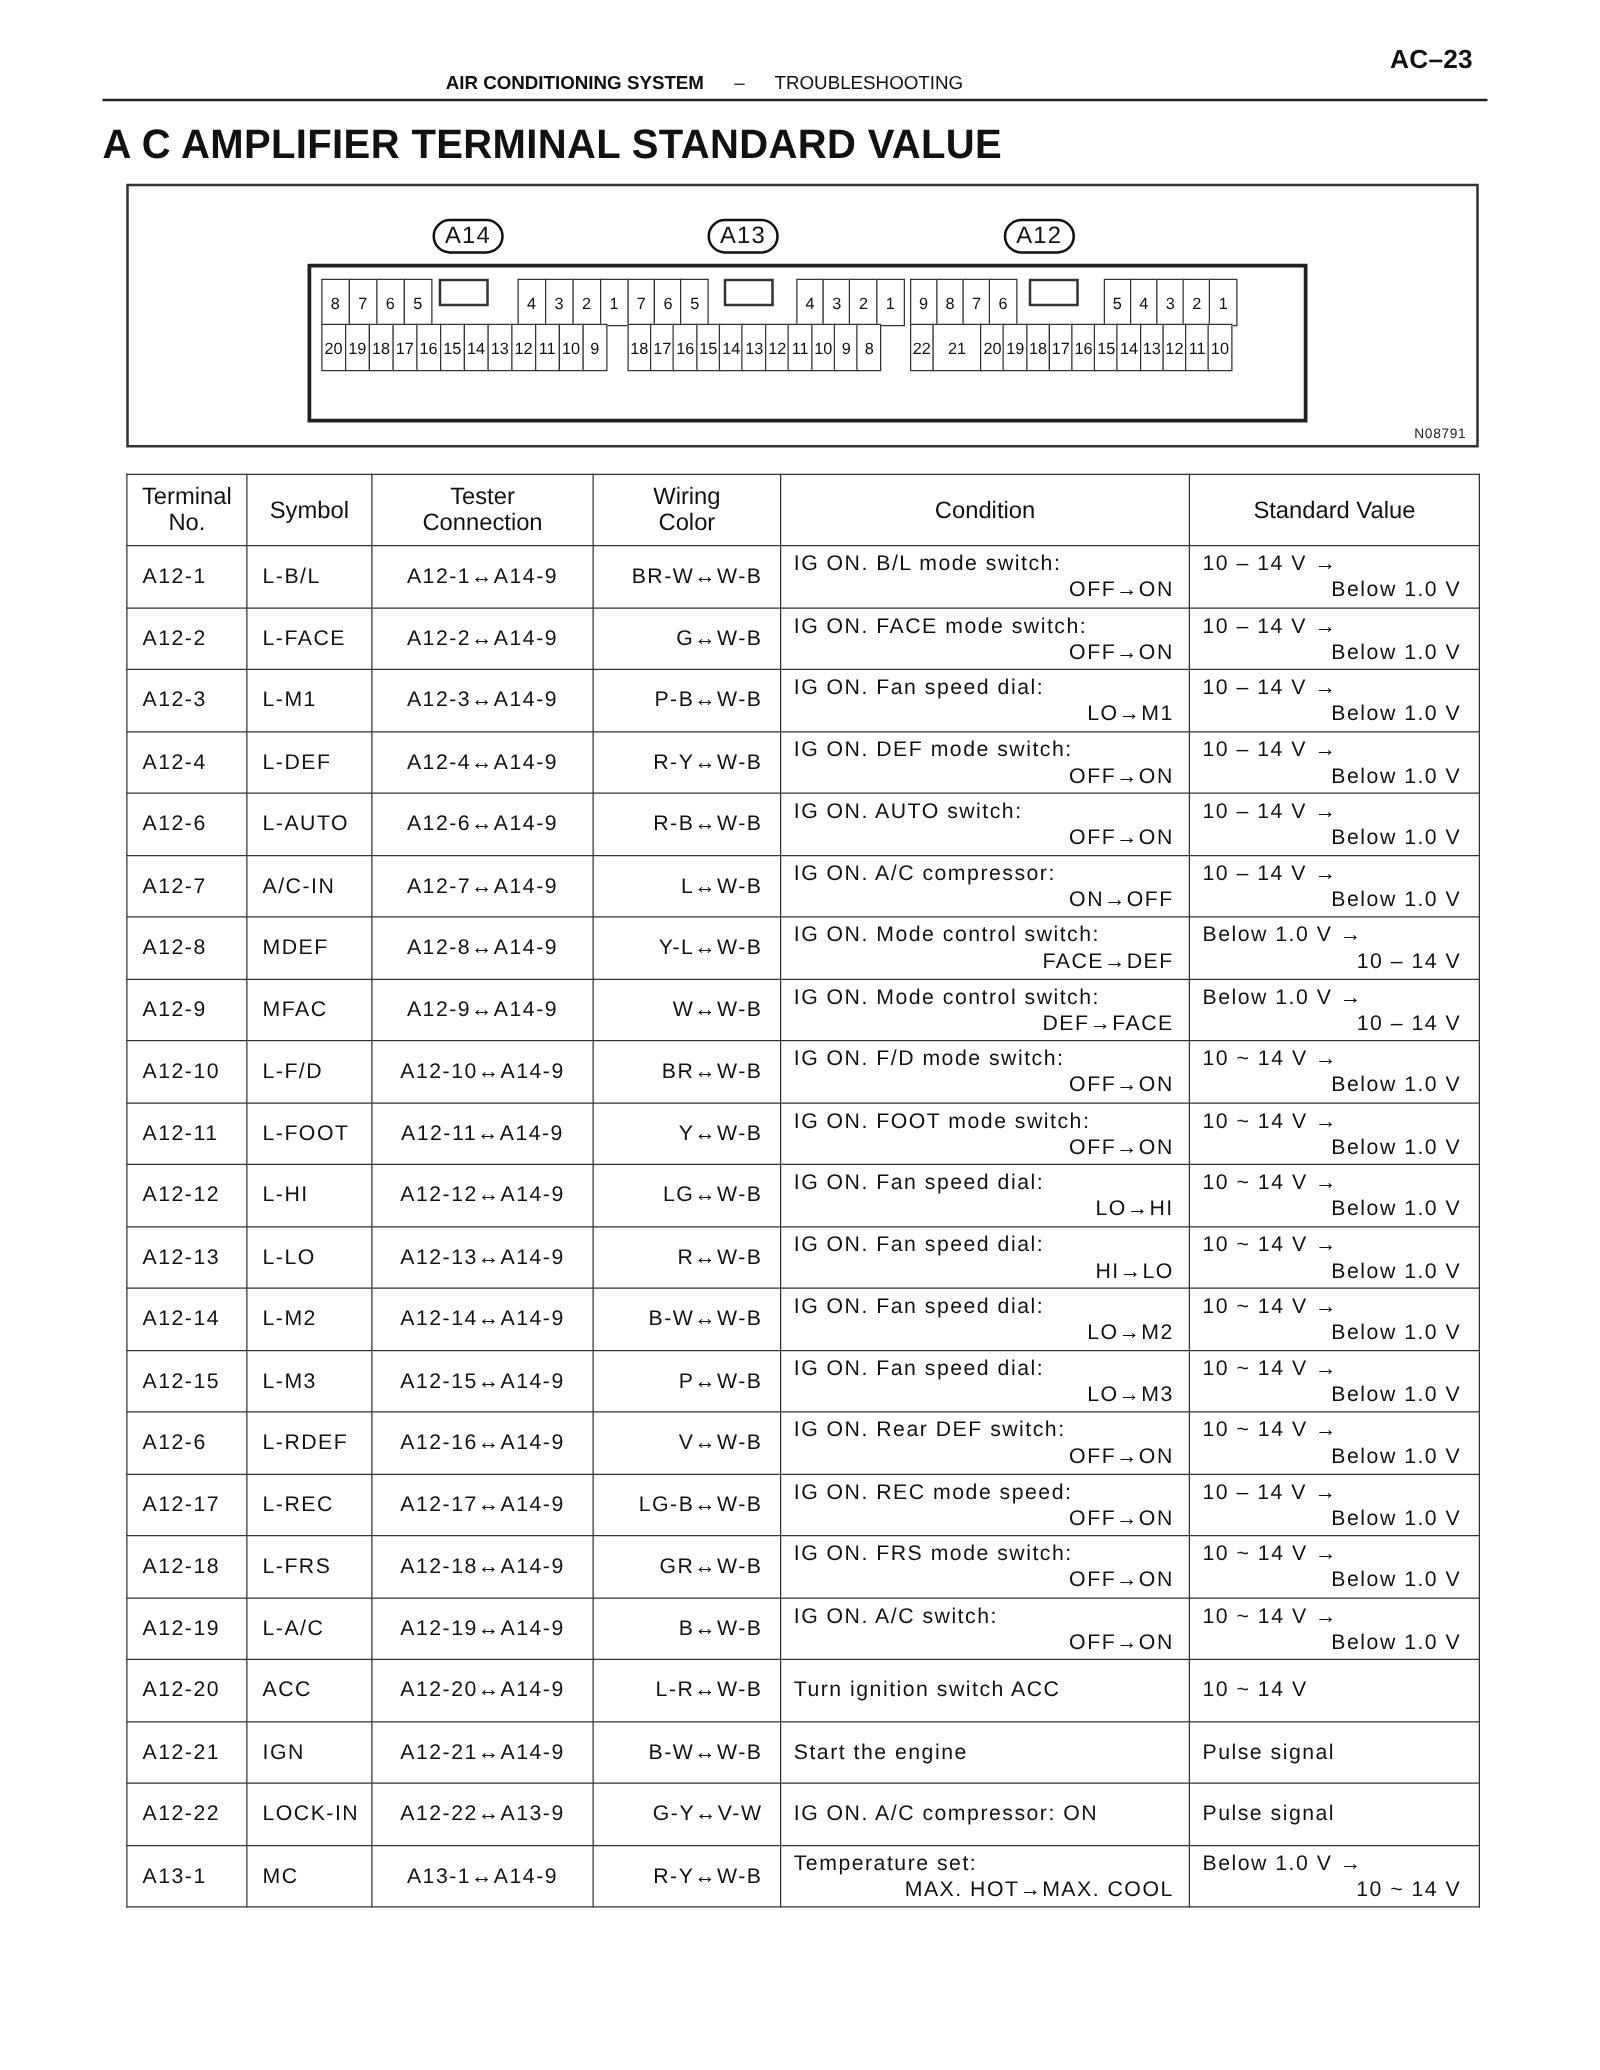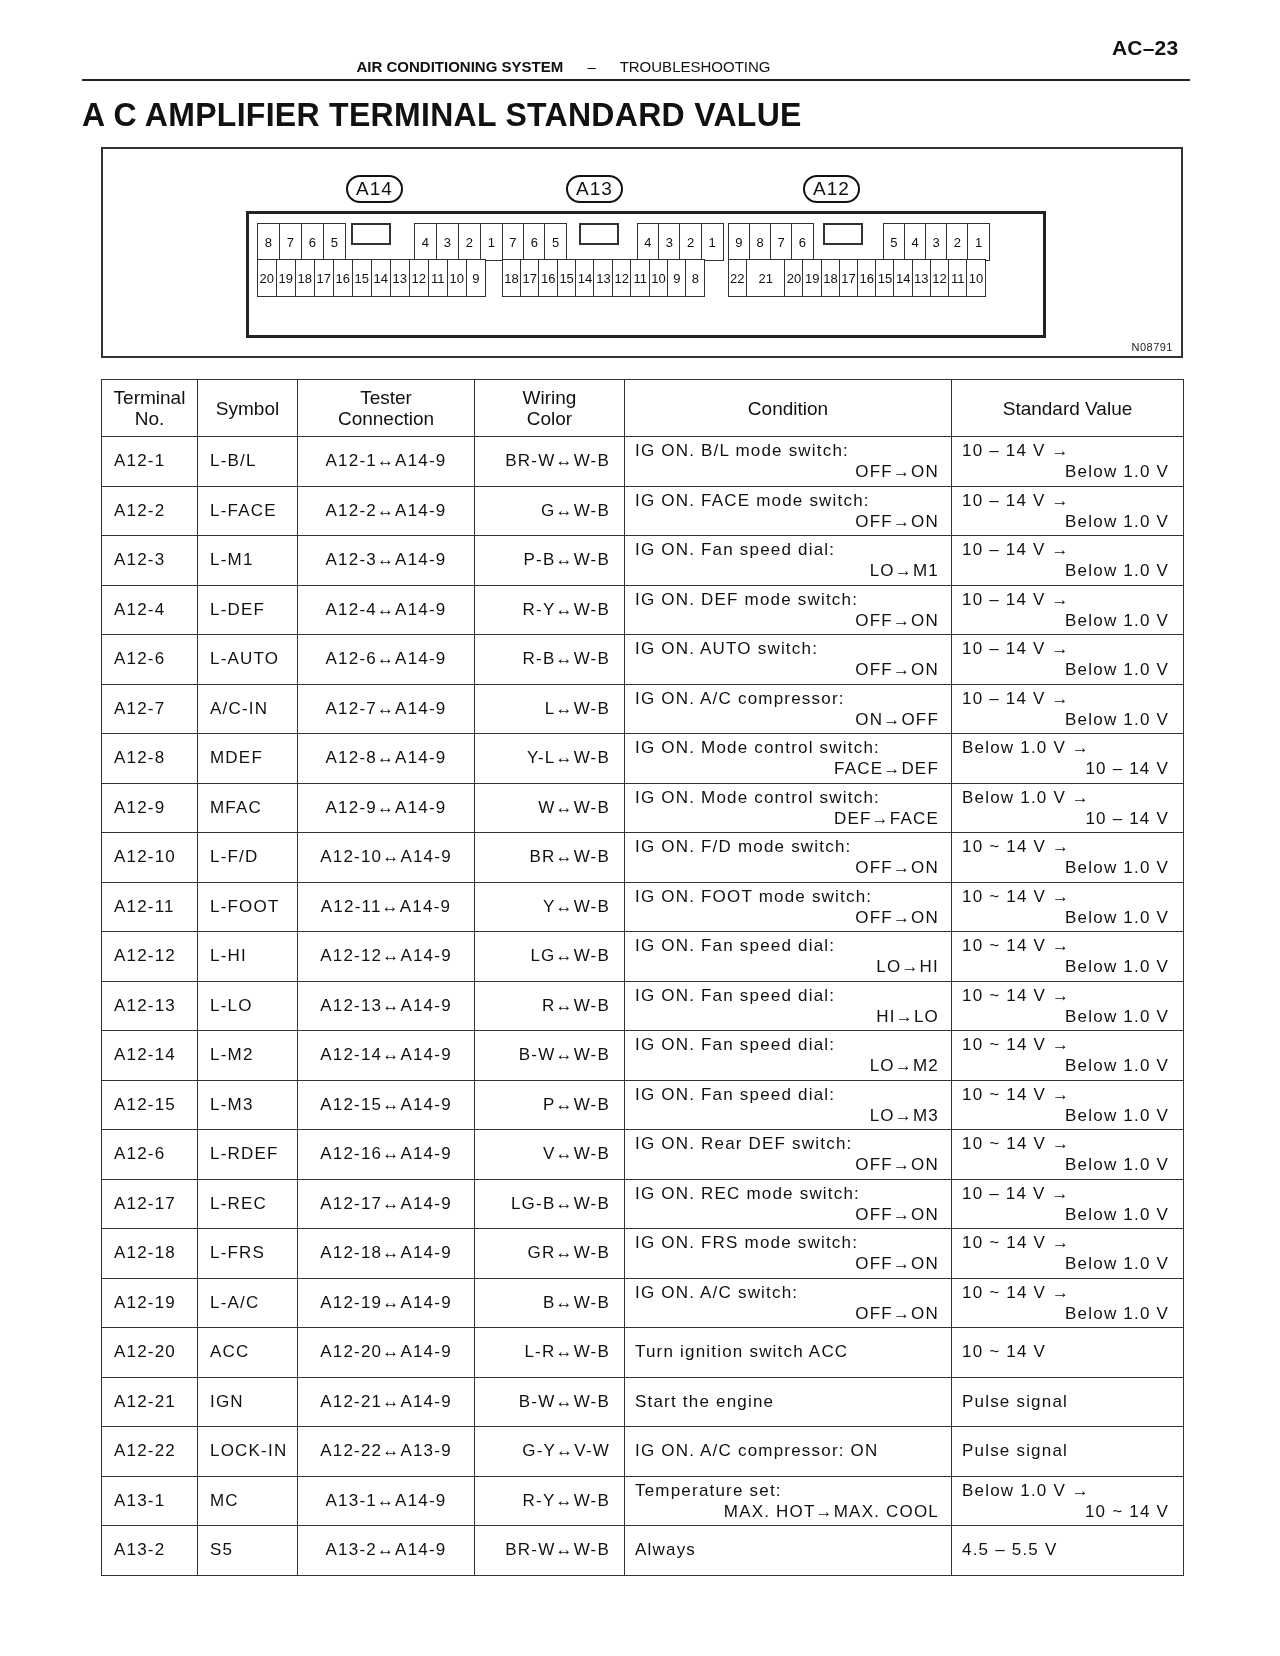--- a/index.html
+++ b/index.html
@@ -426,21 +426,21 @@
           </span>
         </td>
       </tr>
       <tr>
         <td class="c-term">A12-17</td>
         <td class="c-sym">L-REC</td>
         <td class="c-tester">A12-17↔A14-9</td>
         <td class="c-wire">LG-B↔W-B</td>
         <td class="c-cond">
           <span class="two-line">
-            <span class="l1">IG ON. REC mode switch:</span>
+            <span class="l1">IG ON. REC mode speed:</span>
             <span class="l2">OFF→ON</span>
           </span>
         </td>
         <td class="c-std">
           <span class="two-line std-two">
             <span class="l1">10 – 14 V →</span>
             <span class="l2">Below 1.0 V</span>
           </span>
         </td>
       </tr>
@@ -515,22 +515,14 @@
             <span class="l2">MAX. HOT→MAX. COOL</span>
           </span>
         </td>
         <td class="c-std">
           <span class="two-line std-two">
             <span class="l1">Below 1.0 V →</span>
             <span class="l2">10 ~ 14 V</span>
           </span>
         </td>
       </tr>
-      <tr>
-        <td class="c-term">A13-2</td>
-        <td class="c-sym">S5</td>
-        <td class="c-tester">A13-2↔A14-9</td>
-        <td class="c-wire">BR-W↔W-B</td>
-        <td class="c-cond">Always</td>
-        <td class="c-std">4.5 – 5.5 V</td>
-      </tr>
     </tbody>
 </table>
 
 </body></html>

